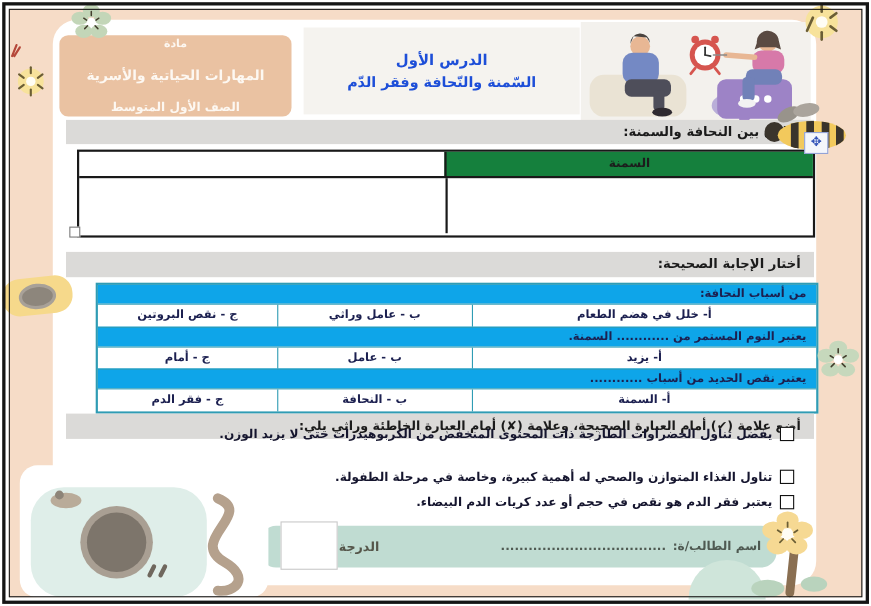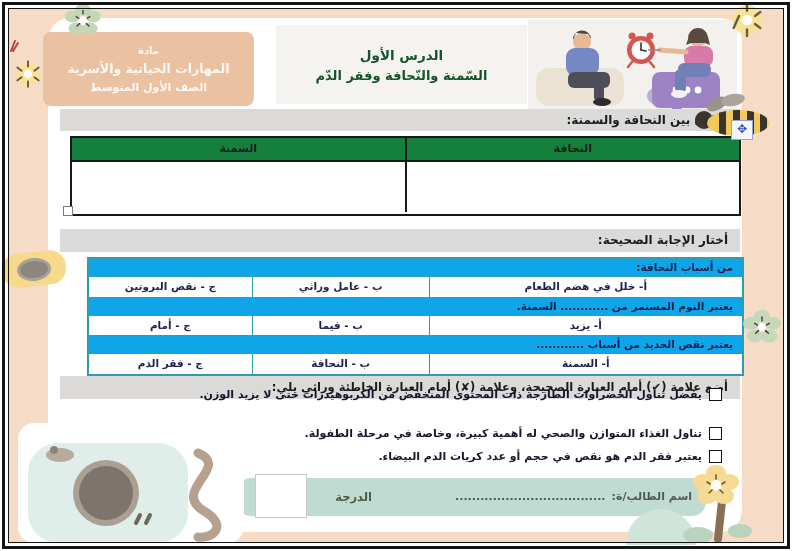--- a/index.html
+++ b/index.html
@@ -4,27 +4,27 @@
 <style>
   html,body{margin:0;padding:0}
   .stage{position:relative;width:792px;height:551px;background:#ffffff;overflow:hidden;
          font-family:"DejaVu Sans",sans-serif;font-weight:700;color:#1c1c1c}
   .frame-outer{position:absolute;inset:2px;border:3px solid #151515;pointer-events:none;z-index:50}
   .frame-inner{position:absolute;inset:8px;border:1px solid #151515;pointer-events:none;z-index:50}
   .page{position:absolute;inset:8px;background:#f6dcc7}
   .card{position:absolute;left:40px;top:10px;width:694px;height:514px;background:#ffffff;border-radius:22px}
 
   
-  .subject-box{position:absolute;left:35px;top:24px;width:211px;height:74px;background:#eac2a2;border-radius:8px;
-               display:flex;flex-direction:column;align-items:center;justify-content:center;gap:5px;color:#fdf8f2;text-align:center}
+  .subject-box{position:absolute;left:46px;top:24px;width:211px;height:74px;background:#eac2a2;border-radius:8px;
+               display:flex;flex-direction:column;align-items:center;justify-content:center;gap:15px;color:#fdf8f2;text-align:center}
   .subject-box .l1{font-size:10px}
   .subject-box .l2{font-size:12.5px}
   .subject-box .l3{font-size:11px}
   .title-box{position:absolute;left:268px;top:17px;width:251px;height:79px;background:#f5f3ef;
-             display:flex;flex-direction:column;align-items:center;justify-content:center;gap:5px;color:#14532d;text-align:center}
+             display:flex;flex-direction:column;align-items:center;justify-content:center;gap:5px;color:#1d4ed8;text-align:center}
   .title-box .t1{font-size:13.5px}
   .title-box .t2{font-size:13px}
   .illu-box{position:absolute;left:520px;top:12px;width:209px;height:92px;background:#f3f1ed;overflow:hidden}
 
   
   .strip{position:absolute;left:52px;width:680px;height:22px;background:#dbdad8;direction:rtl;
          line-height:22px;padding:0;font-size:12px;color:#1b1b1b}
   .strip span{padding-right:12px}
   .strip1{top:101px}
   .strip2{top:221px;height:23px;line-height:23px}
@@ -55,21 +55,21 @@
 
   
   .stmt{position:absolute;right:62px;display:flex;align-items:center;gap:7px;direction:rtl;font-size:11px;color:#15152e;white-space:nowrap}
   .checkbox{width:11px;height:11px;border:1.7px solid #111;background:#fff;flex:0 0 auto}
 
   
   .footer-pill{position:absolute;left:229px;top:470px;width:469px;height:38px;background:#c0dcd2;border-radius:14px;
                direction:rtl;color:#4f5a52;overflow:hidden}
   .footer-pill .name-area{display:flex;gap:6px;line-height:38px;padding:0 14px 0 150px;white-space:nowrap;overflow:hidden;font-size:11px}
   .grade-box{position:absolute;left:247px;top:466px;width:50px;height:42px;background:#fff;border:1px solid #c9c9c9;z-index:5}
-  .grade-label{position:absolute;left:300px;top:470px;width:64px;height:38px;line-height:38px;text-align:right;font-size:11.5px;color:#55564a;z-index:5}
+  .grade-label{position:absolute;left:300px;top:470px;width:64px;height:38px;line-height:38px;text-align:left;font-size:11.5px;color:#55564a;z-index:5}
 
   
   .deco{position:absolute;z-index:10}
   .camera-box{position:absolute;left:10px;top:415px;width:226px;height:120px;background:#fff;border-radius:16px;z-index:4}
   .mint-blob{position:absolute;left:618px;top:501px;width:70px;height:36px;background:#cfe5da;border-radius:36px 36px 0 0;z-index:3}
   .tape{position:absolute;left:-6px;top:244px;width:64px;height:34px;background:#f6d98b;border-radius:16px;transform:rotate(-6deg);z-index:10;
         display:flex;align-items:center;justify-content:center}
   .tape .oval{width:28px;height:17px;border-radius:50%;background:#8d867c;border:3px solid #a8a198}
 </style>
 </head>
@@ -255,21 +255,20 @@
         <ellipse cx="151" cy="74" rx="8" ry="4" fill="#f2f2f2"></ellipse>
       </svg>
     </div>
 
     <div class="strip strip1">
       <span>أقارن بين النحافة والسمنة:</span>
     </div>
     <div class="move-handle">✥</div>
     <div class="cmp-table">
       <div class="cmp-head">
-        <div class="cmp-hcell">النحافة</div>
         <div class="cmp-hcell">السمنة</div>
       </div>
       <div class="cmp-body">
         <div class="cmp-cell"></div>
         <div class="cmp-cell"></div>
       </div>
     </div>
     <div class="resize-square"></div>
 
     <div class="strip strip2">
@@ -278,21 +277,21 @@
     <div class="mcq">
       <div class="mrow qrow">من أسباب النحافة:</div>
       <div class="mrow orow">
         <div class="oc oc-a">أ- خلل في هضم الطعام</div>
         <div class="oc oc-b">ب - عامل وراثي</div>
         <div class="oc oc-c">ج - نقص البروتين</div>
       </div>
       <div class="mrow qrow">يعتبر النوم المستمر من ............ السمنة.</div>
       <div class="mrow orow">
         <div class="oc oc-a">أ- يزيد</div>
-        <div class="oc oc-b">ب - فيما</div>
+        <div class="oc oc-b">ب - عامل</div>
         <div class="oc oc-c">ج - أمام</div>
       </div>
       <div class="mrow qrow">يعتبر نقص الحديد من أسباب ............</div>
       <div class="mrow orow">
         <div class="oc oc-a">أ- السمنة</div>
         <div class="oc oc-b">ب - النحافة</div>
         <div class="oc oc-c">ج - فقر الدم</div>
       </div>
     </div>
 

